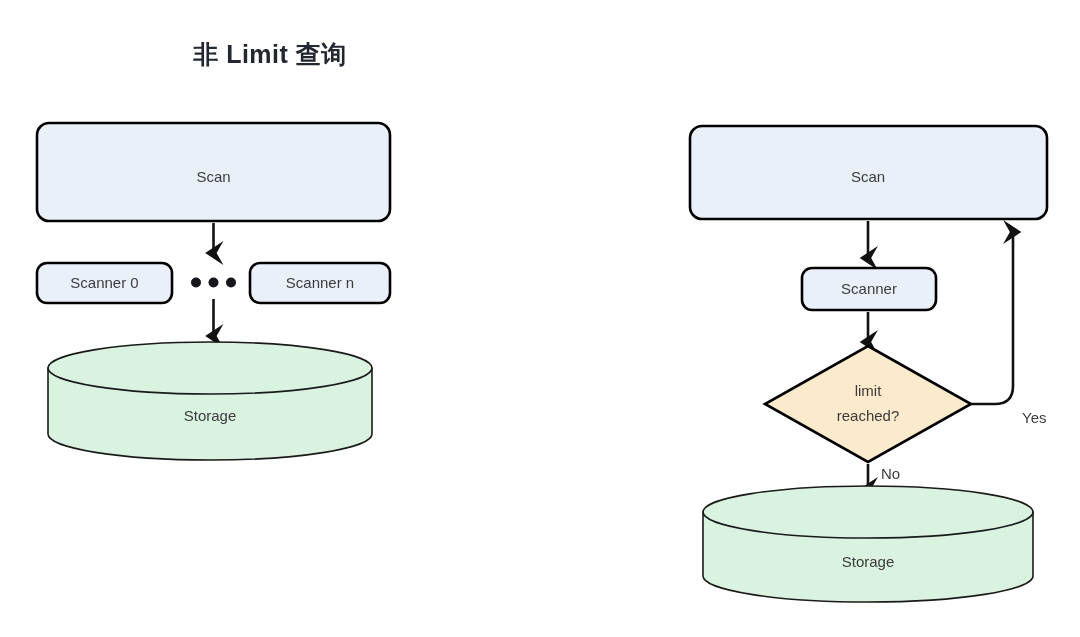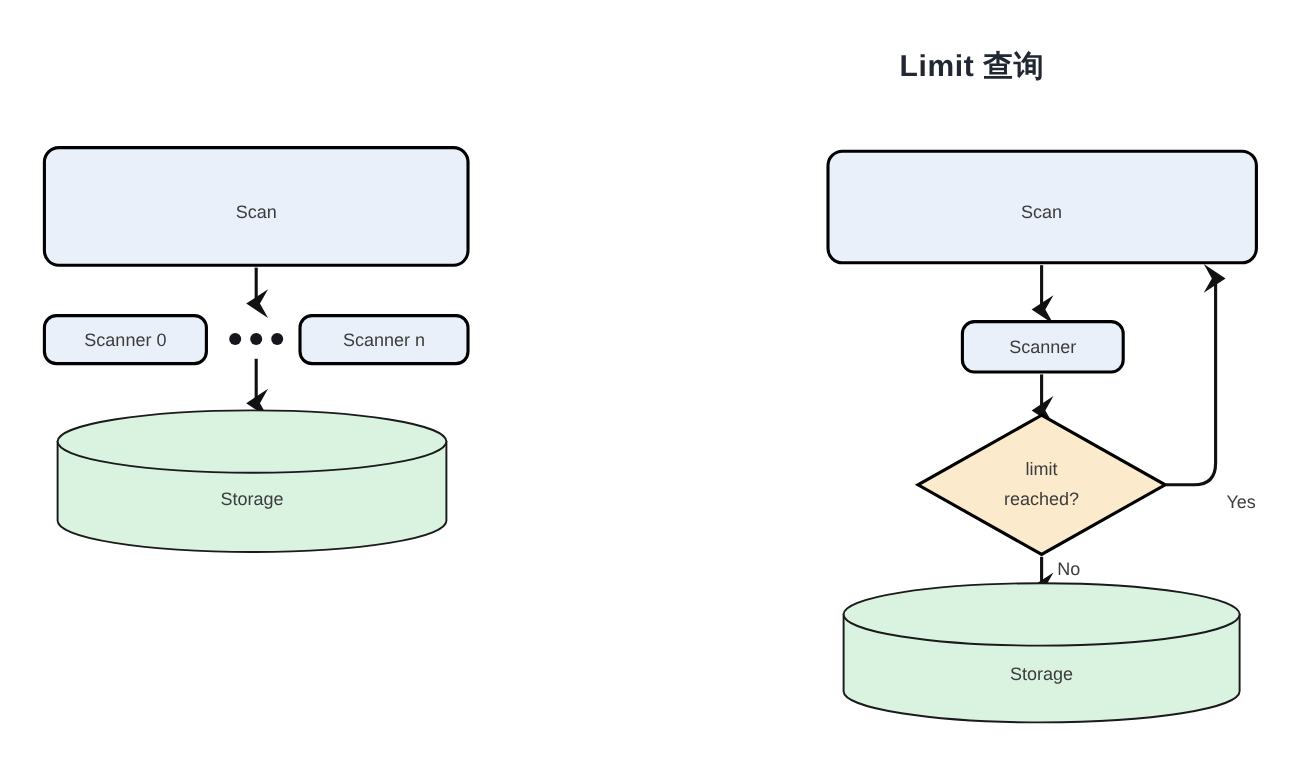--- a/index.html
+++ b/index.html
@@ -71,20 +71,21 @@
     text-anchor: start;
     dominant-baseline: middle;
   }
   .dot { fill: #16161d; }
 </style>
 </head>
 <body>
 
 <div class="panel" id="panel-left">
 
+  <div class="panel-title">非 Limit 查询</div>
 
   <svg class="diagram-svg" viewBox="0 0 540 637">
     <defs>
       <marker id="arrowL" markerWidth="10" markerHeight="10" refX="5.2" refY="4.2" orient="auto" markerUnits="strokeWidth">
         <path d="M0.6,0.4 L5.2,7.4 L9.8,0.4 L5.2,3.0 Z" fill="#111111"></path>
       </marker>
     </defs>
 
     <g>
       <rect class="node-shape" x="37" y="123" rx="12" ry="12" width="353" height="98" fill="#eaf0fa"></rect>
@@ -114,21 +115,20 @@
     <g>
       <path class="node-shape-thin" fill="#daf2e0" d="M48,368 L48,434 A162,26 0 0 0 372,434 L372,368 Z"></path>
       <ellipse class="node-shape-thin" cx="210" cy="368" rx="162" ry="26" fill="#daf2e0"></ellipse>
       <text class="node-label" x="210" y="417">Storage</text>
     </g>
   </svg>
 </div>
 
 <div class="panel" id="panel-right">
 
-  <div class="panel-title">Limit 查询</div>
 
   <svg class="diagram-svg" viewBox="0 0 540 637">
     <defs>
       <marker id="arrowR" markerWidth="10" markerHeight="10" refX="5.2" refY="4.2" orient="auto" markerUnits="strokeWidth">
         <path d="M0.6,0.4 L5.2,7.4 L9.8,0.4 L5.2,3.0 Z" fill="#111111"></path>
       </marker>
     </defs>
 
     <g>
       <rect class="node-shape" x="150" y="126" rx="12" ry="12" width="357" height="93" fill="#eaf0fa"></rect>

